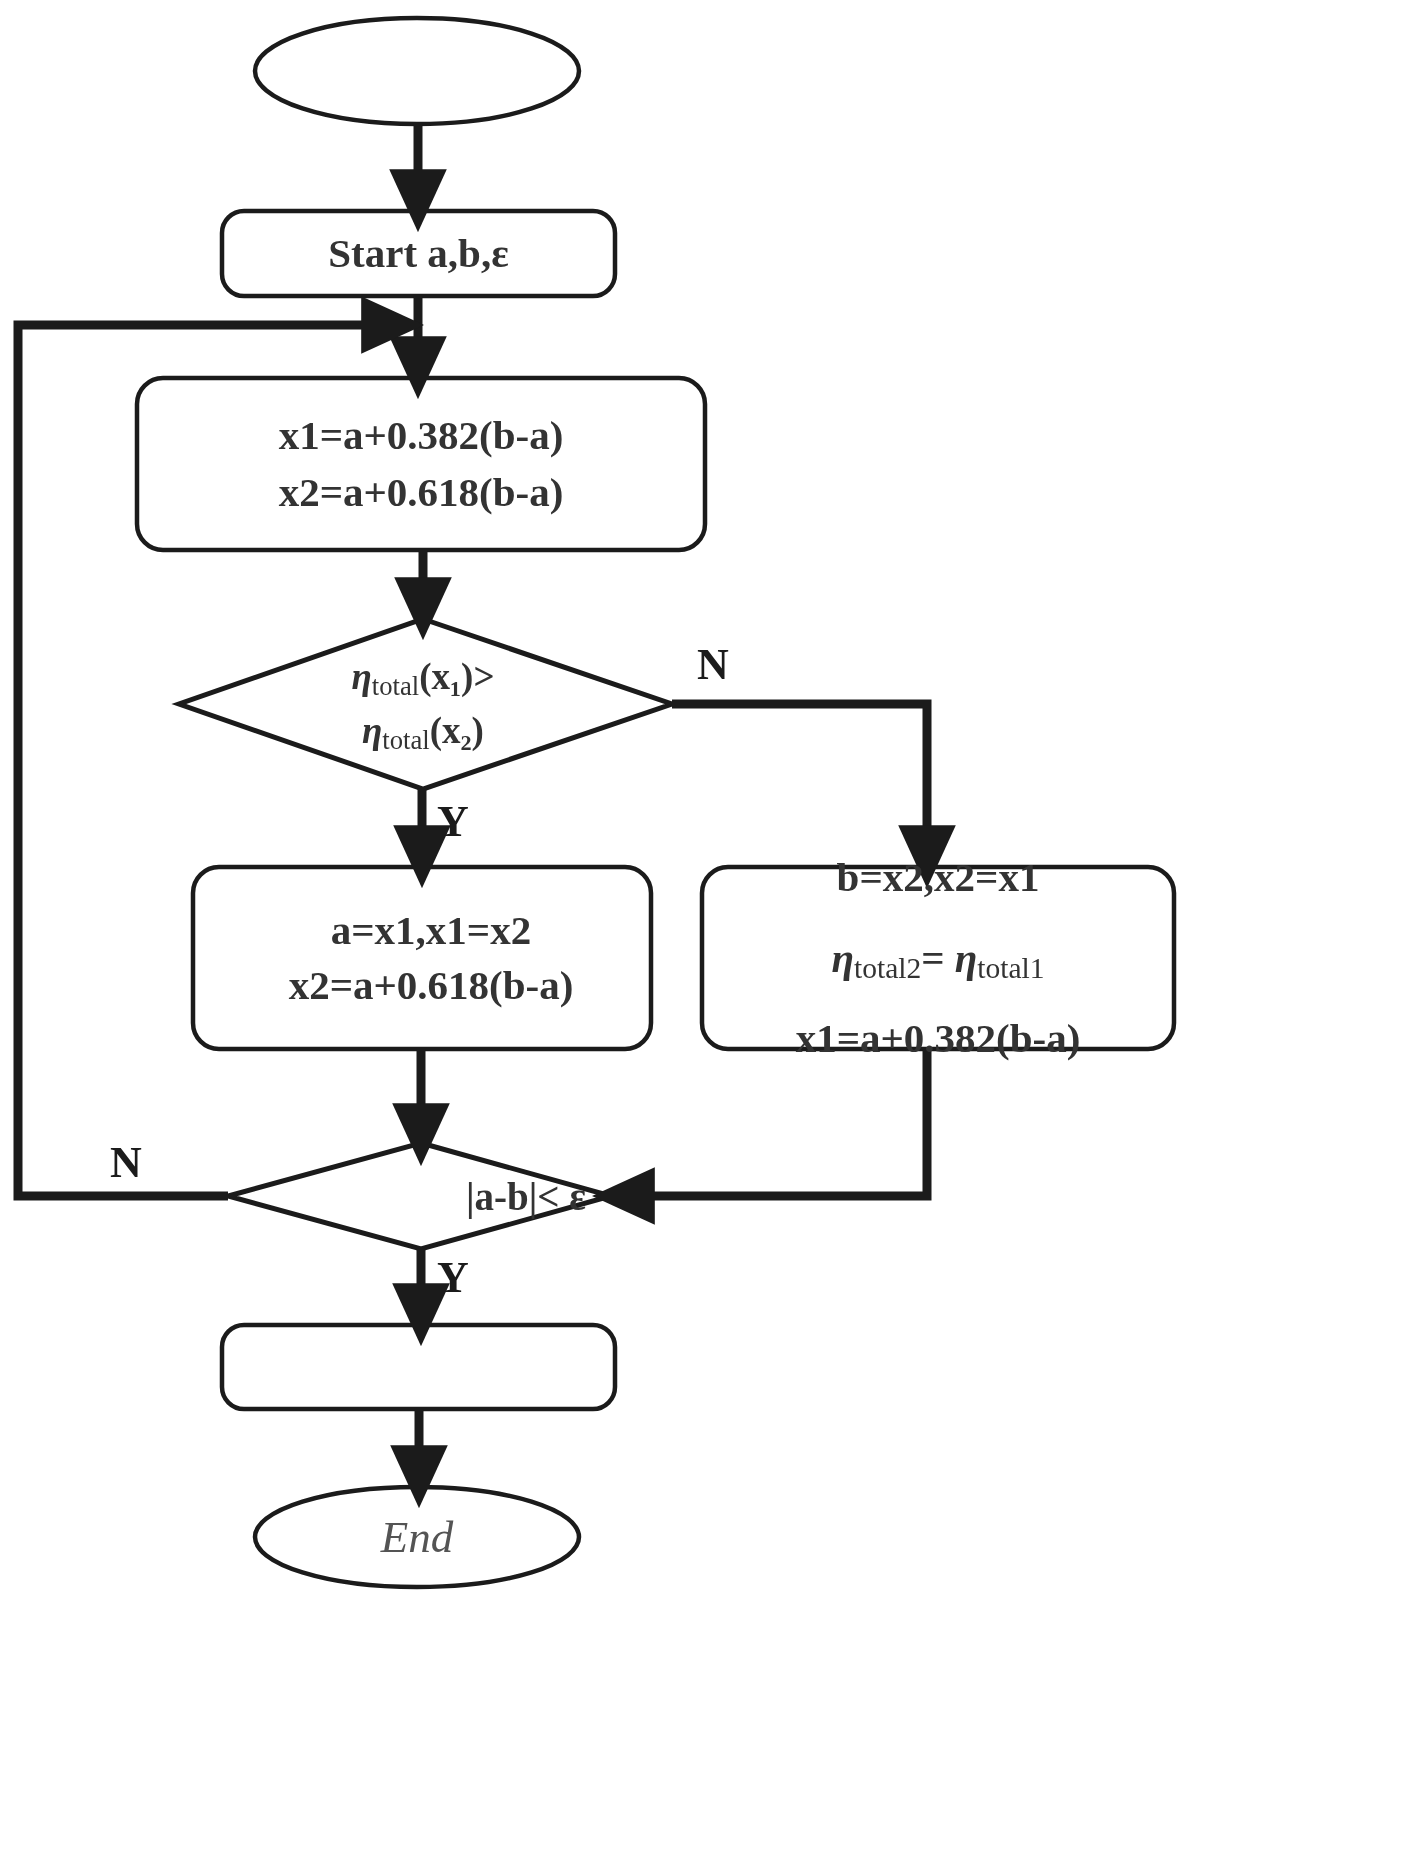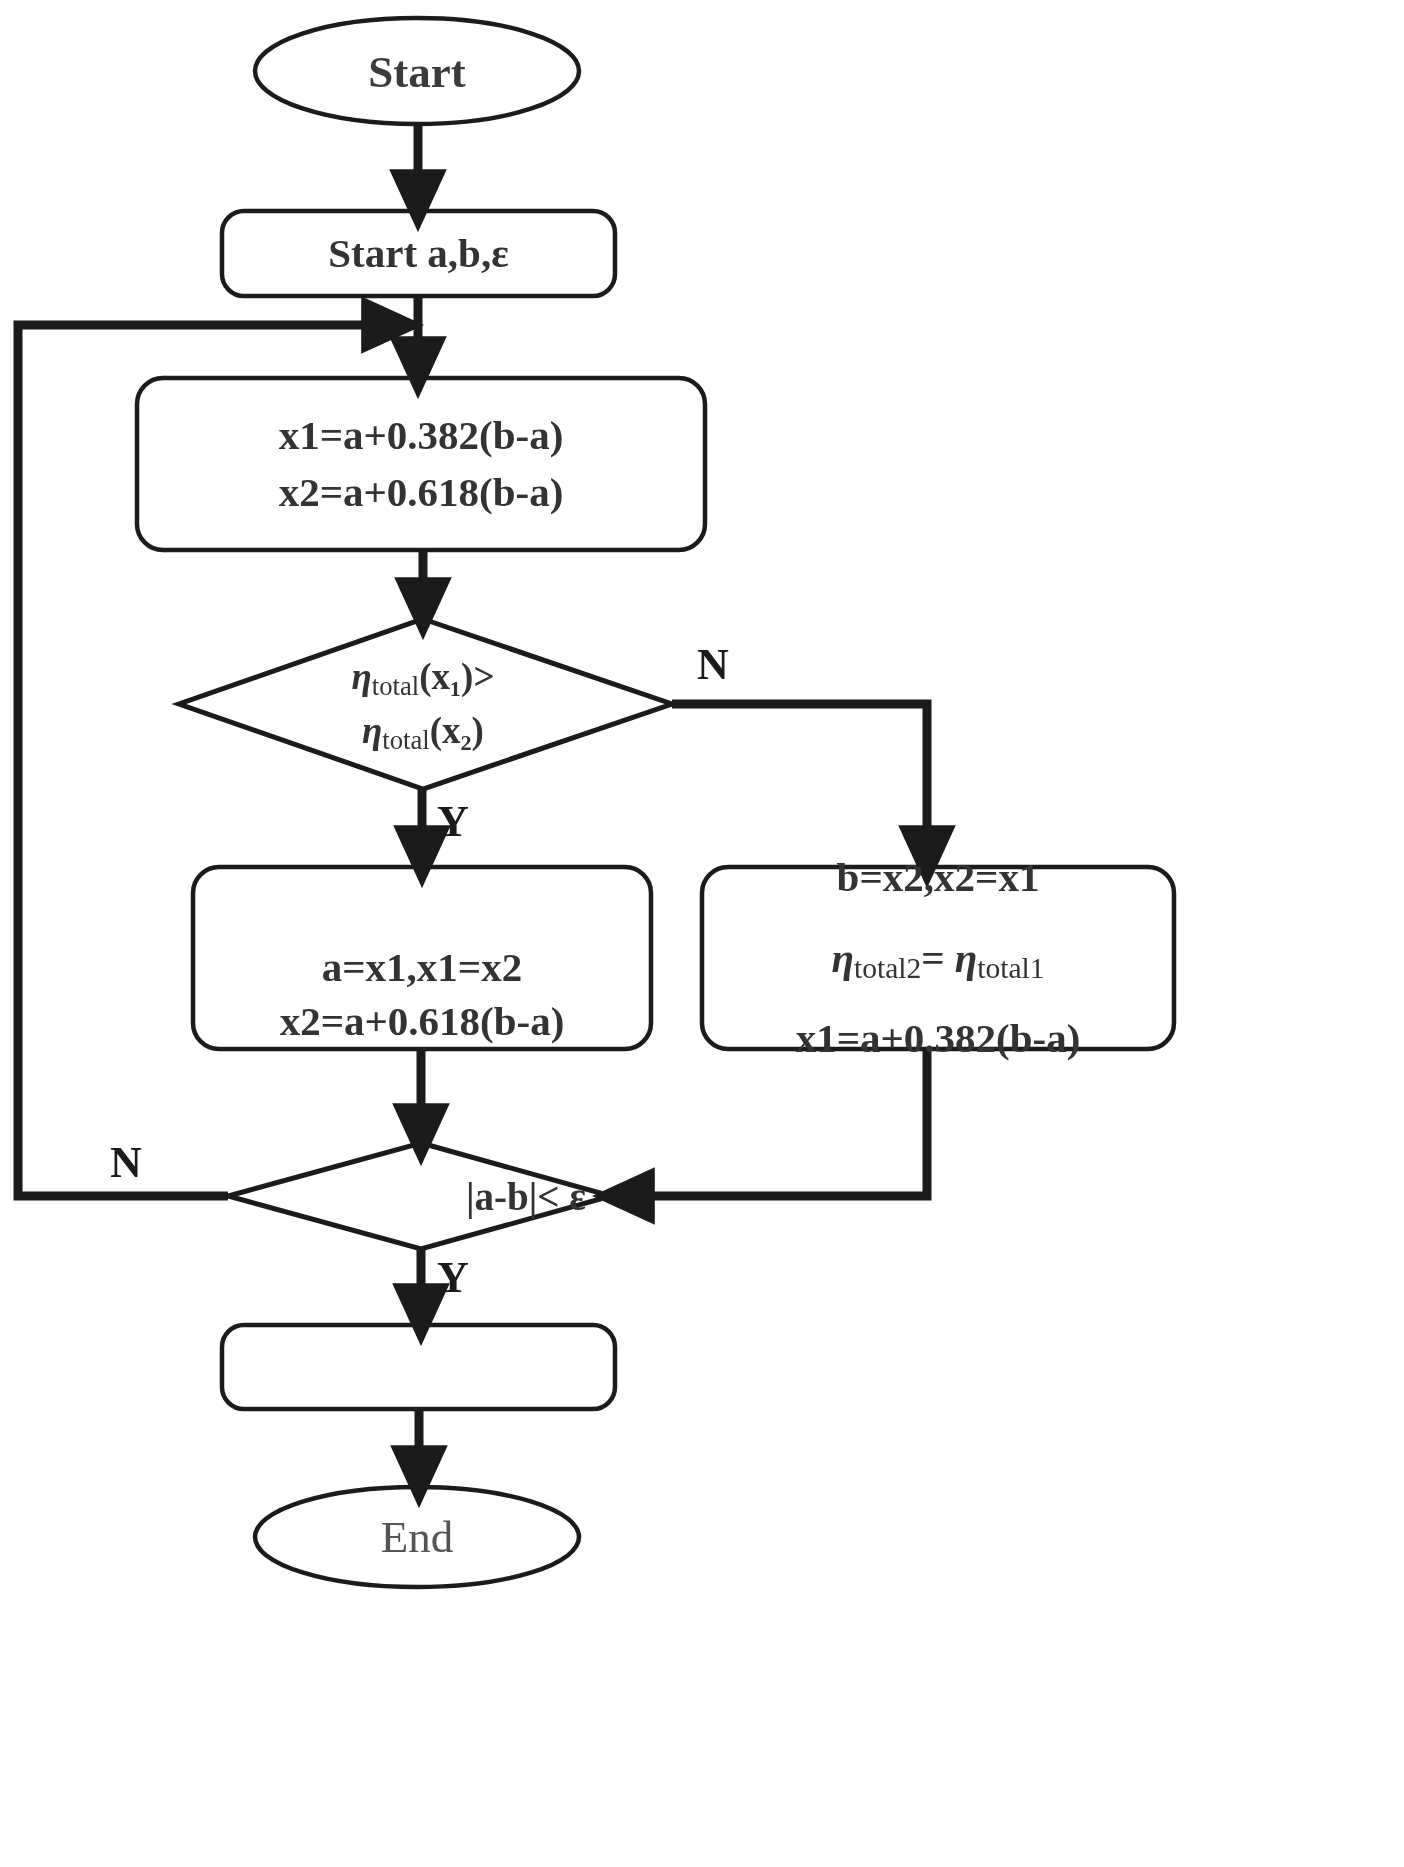--- a/index.html
+++ b/index.html
@@ -35,20 +35,21 @@
   }
   .lbl-start {
     font-size: 45px;
     font-weight: bold;
     color: #3b3b3b;
   }
   .lbl-end {
     font-size: 45px;
     font-weight: normal;
     color: #545454;
+    font-style: italic;
   }
   .lbl-proc {
     font-size: 41px;
     font-weight: bold;
     color: #333333;
     line-height: 1.38;
   }
   .lbl-dec {
     font-size: 37px;
     font-weight: bold;
@@ -129,43 +130,40 @@
 
     <path d="M927,1049 L927,1196 L626,1196" fill="none" stroke="#1b1b1b" stroke-width="9" marker-end="url(#arrowhead)"></path>
 
     <path d="M228,1196 L18,1196 L18,325 L390,325" fill="none" stroke="#1b1b1b" stroke-width="9" marker-end="url(#arrowhead)"></path>
 
     <line x1="421" y1="1249" x2="421" y2="1312" stroke="#1b1b1b" stroke-width="9" marker-end="url(#arrowhead)"></line>
 
     <line x1="419" y1="1409" x2="419" y2="1474" stroke="#1b1b1b" stroke-width="9" marker-end="url(#arrowhead)"></line>
   </svg>
 
-  <div class="node-label lbl-start" style="left:255px; top:20px; width:324px; height:104px;">
-    <span>Start</span>
-  </div>
 
   <div class="node-label lbl-proc" style="left:222px; top:211px; width:393px; height:85px;">
     <span>Start a,b,ε</span>
   </div>
 
   <div class="node-label lbl-proc" style="left:137px; top:378px; width:568px; height:172px;">
     <span class="row">x1=a+0.382(b-a)</span>
     <span class="row">x2=a+0.618(b-a)</span>
   </div>
 
   <div class="node-label lbl-dec" style="left:245px; top:626px; width:356px; height:156px;">
     <span class="row">
       <span class="eta">η</span><span class="sub">total</span><span>(x₁)&gt;</span>
     </span>
     <span class="row">
       <span class="eta">η</span><span class="sub">total</span><span>(x₂)</span>
     </span>
   </div>
 
-  <div class="node-label lbl-proc" style="left:193px; top:867px; width:458px; height:182px; line-height:1.33;justify-content:flex-end;">
+  <div class="node-label lbl-proc" style="left:202px; top:867px; width:458px; height:182px; line-height:1.33;">
     <span class="row">a=x1,x1=x2</span>
     <span class="row">x2=a+0.618(b-a)</span>
   </div>
 
   <div class="node-label lbl-proc" style="left:702px; top:867px; width:472px; height:182px; line-height:1.33;gap:26px;">
     <span class="row">b=x2,x2=x1</span>
     <span class="row">
       <span class="eta">η</span><span class="sub">total2</span><span>= </span><span class="eta">η</span><span class="sub">total1</span>
     </span>
     <span class="row">x1=a+0.382(b-a)</span>

